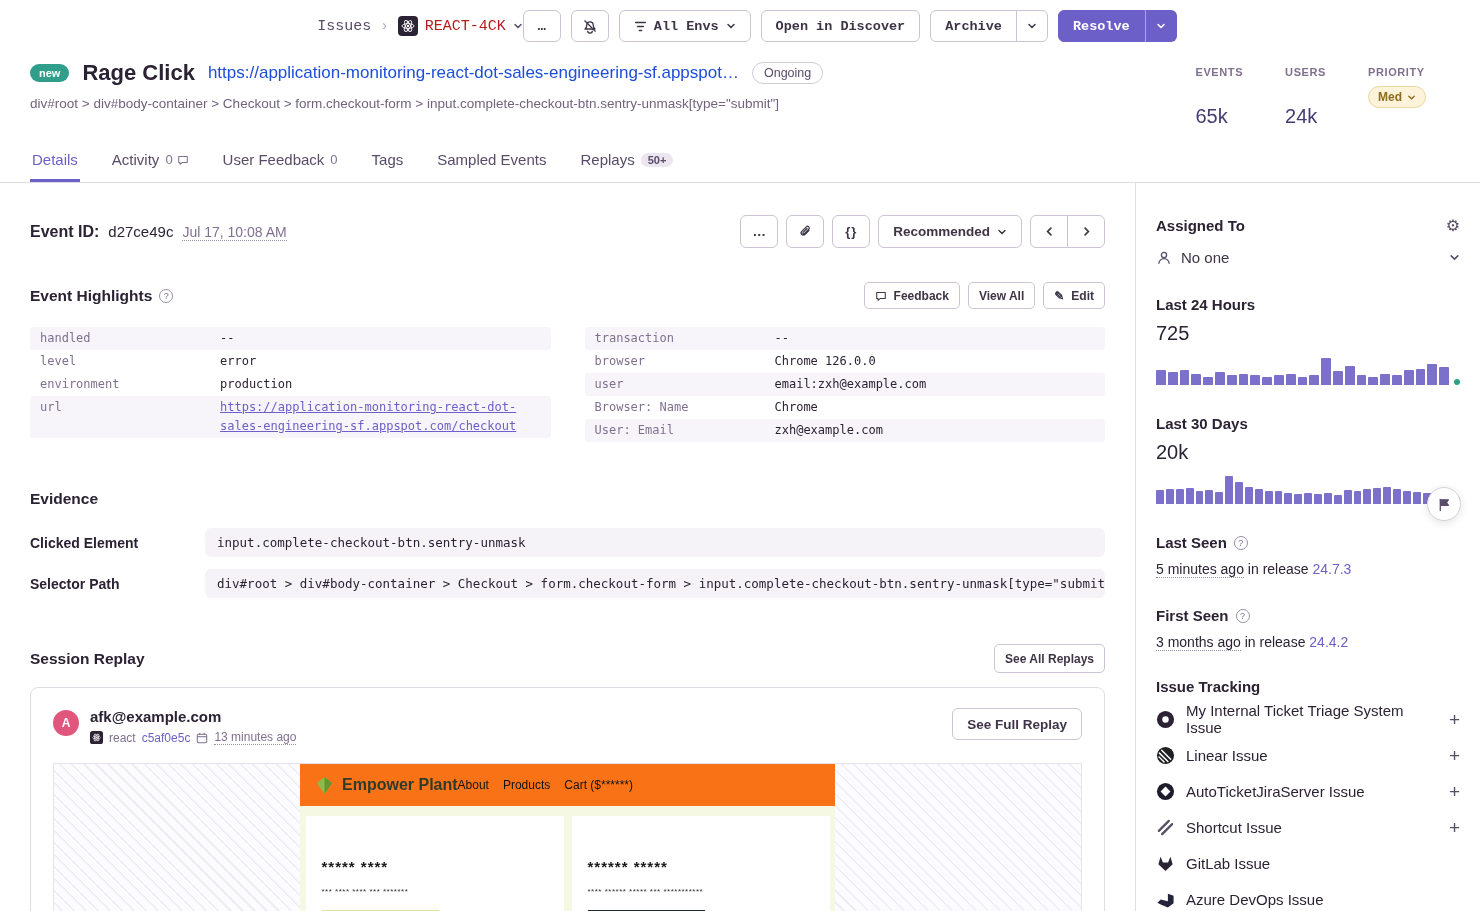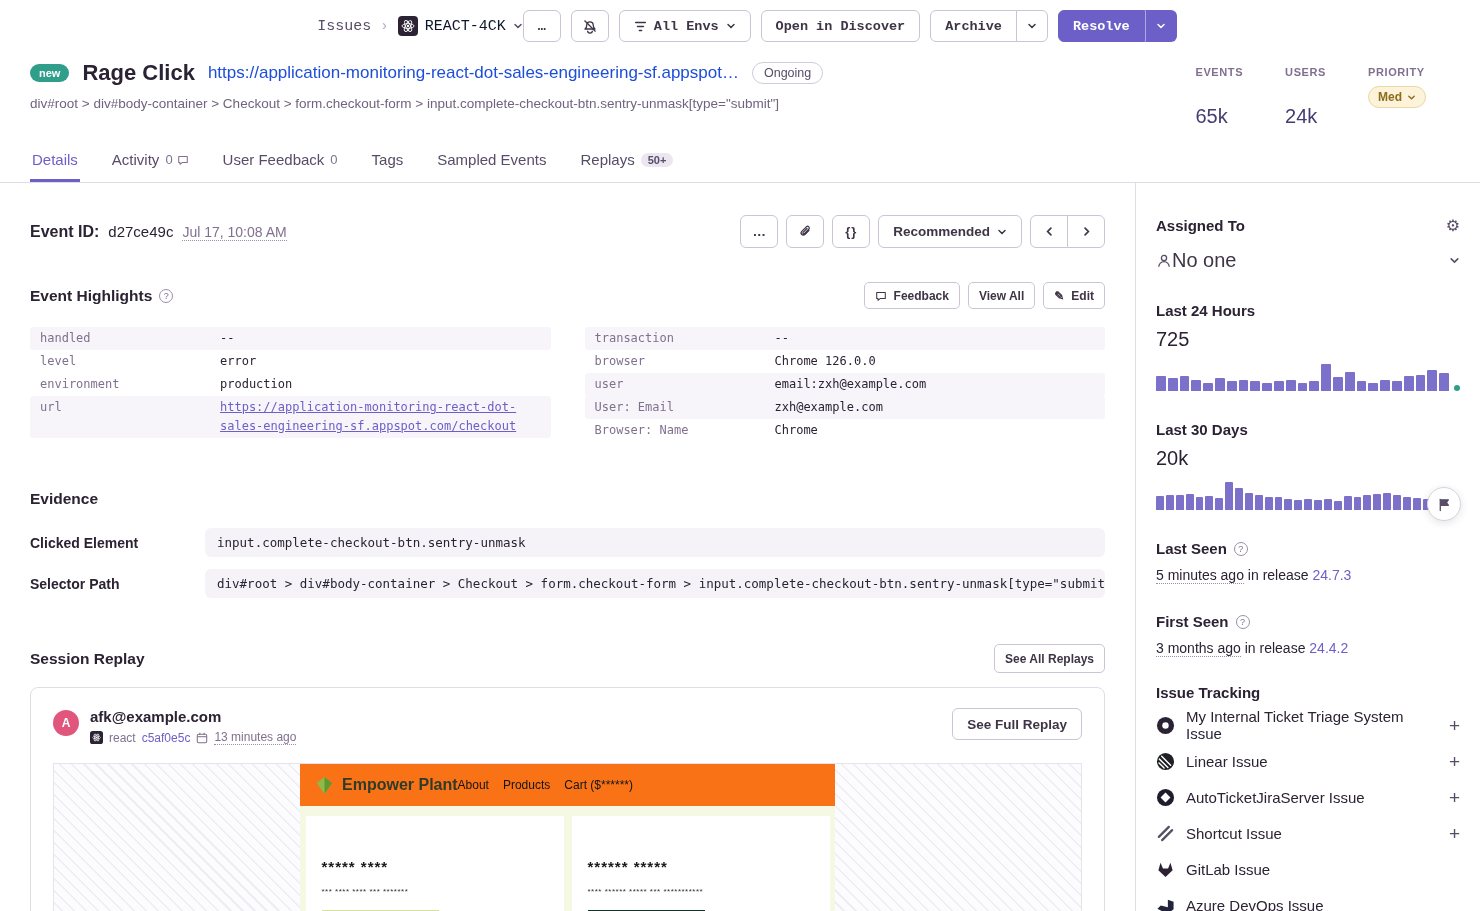--- a/index.html
+++ b/index.html
@@ -10,21 +10,21 @@
   }
   svg { display:block; }
 
   
   .topbar { height:52px; display:flex; align-items:center; justify-content:center; padding:0 16px 0 30px;font-family:Liberation Mono, monospace; }
   .crumbs { display:flex; align-items:center; gap:9px; }
   .crumb-link { color:#584C68; font-size:15px; text-decoration:none; cursor:pointer; }
   .crumb-sep { color:#B2A8BF; font-size:14px; }
   .proj { display:flex; align-items:center; gap:7px; cursor:pointer; }
   .proj-avatar { width:20px; height:20px; }
-  .proj-name { font-size:15px; color:#0f172a; }
+  .proj-name { font-size:15px; color:#b91c1c; }
   .tb-actions { display:flex; align-items:center; gap:10px; }
   .btn {
     display:inline-flex; align-items:center; justify-content:center; gap:7px;
     height:32px; padding:0 14px; background:#fff; border:1px solid #CCC4D4;
     border-radius:6px; font-family:inherit; font-size:13.5px; font-weight:600; color:#3E3446; cursor:pointer; white-space:nowrap;
   }
   .btn-icon { width:38px; padding:0; }
   .btn-group { display:flex; }
   .btn-group .btn:first-child { border-radius:6px 0 0 6px; }
   .btn-group .btn:last-child { border-radius:0 6px 6px 0; margin-left:-1px; padding:0 10px; }
@@ -117,21 +117,21 @@
   .p-title { font-size:15px; font-weight:700; letter-spacing:1px; color:#1B1B1B; }
   .p-desc { font-size:8px; letter-spacing:.5px; color:#333; margin-top:12px; }
   .p-btn { margin-top:14px; display:inline-block; font-size:10.5px; padding:6px 10px; border:none; cursor:default; font-family:inherit; }
   .p-btn.light { background:#D8E09C; color:#222; }
   .p-btn.dark { background:#16302C; color:#fff; }
 
   
   .sb-head { display:flex; justify-content:space-between; align-items:center; }
   .sb-title { font-size:15px; font-weight:700; color:#2B2233; display:flex; align-items:center; gap:7px; }
   .gear { font-size:16px; color:#584C68; cursor:pointer; line-height:1; }
-  .assignee-row { margin-top:15px; display:flex; align-items:center; font-size:20px; color:#3E3446; cursor:pointer; }
+  .assignee-row { margin-top:15px; display:flex; align-items:center; gap:9px; font-size:15px; color:#3E3446; cursor:pointer; }
   .assignee-row .chev { margin-left:auto; color:#584C68; }
   .sb-section { margin-top:30px; }
   .sb-value { font-size:20px; color:#2B2233; margin-top:9px; }
   .spark { margin-top:12px; display:flex; align-items:flex-end; gap:2px; height:28px; }
   .spark .bar { flex:1; background:#7B70CA; border-radius:1px 1px 0 0; min-height:2px; }
   .live-dot { width:6px; height:6px; border-radius:50%; background:#2BA185; align-self:flex-end; margin-left:3px; flex:none; }
   .seen-line { margin-top:10px; font-size:14px; color:#2B2233; }
   .seen-time { border-bottom:1px dotted #9A8FAA; }
   .release-link { color:#6C5FC7; cursor:pointer; }
   .it-list { margin-top:6px; }
@@ -378,27 +378,27 @@
             <span class="kv-val">--</span>
           </div>
           <div class="kv-row">
             <span class="kv-key">browser</span>
             <span class="kv-val">Chrome 126.0.0</span>
           </div>
           <div class="kv-row alt">
             <span class="kv-key">user</span>
             <span class="kv-val">email:zxh@example.com</span>
           </div>
+          <div class="kv-row">
+            <span class="kv-key">Browser: Name</span>
+            <span class="kv-val">Chrome</span>
+          </div>
           <div class="kv-row alt">
             <span class="kv-key">User: Email</span>
             <span class="kv-val">zxh@example.com</span>
-          </div>
-          <div class="kv-row">
-            <span class="kv-key">Browser: Name</span>
-            <span class="kv-val">Chrome</span>
           </div>
         </div>
     </div>
 
     <div class="section-head" style="margin-top:48px;">
       <span class="section-title">
           <span>Evidence</span>
         </span>
     </div>
     <div class="evidence-rows" id="evidence-rows">

